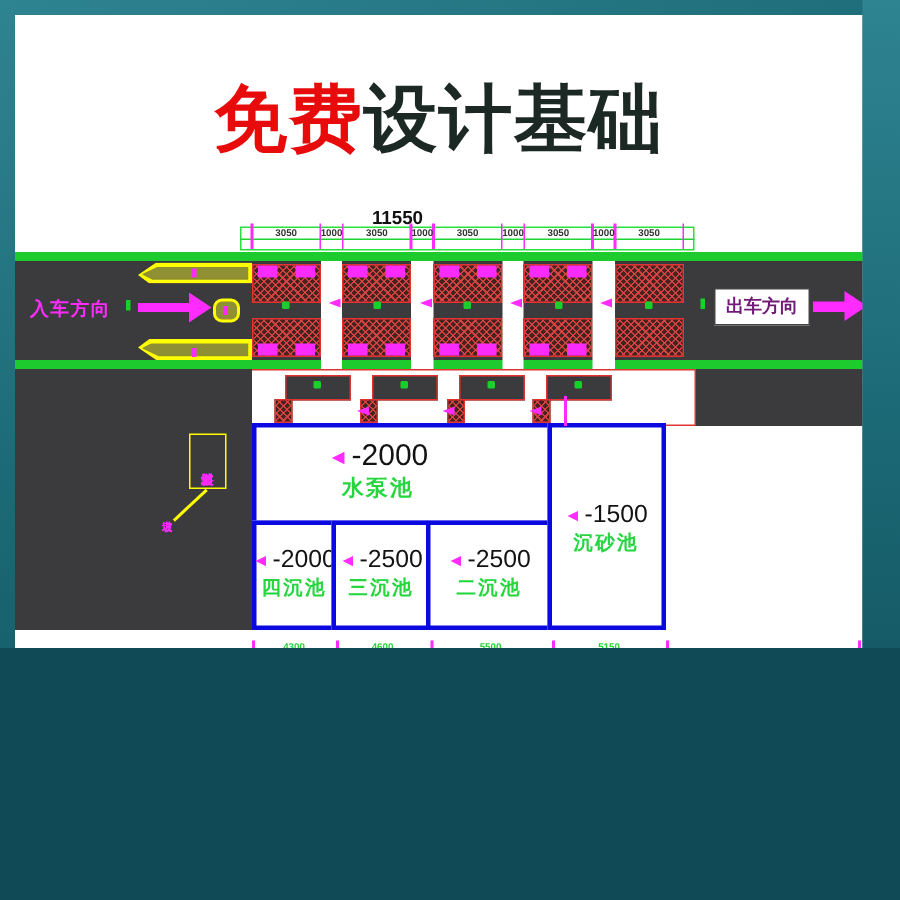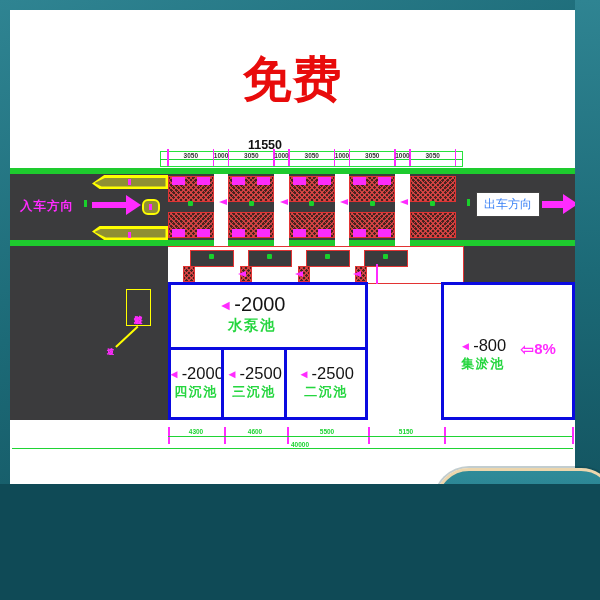--- a/index.html
+++ b/index.html
@@ -1,17 +1,17 @@
 <!DOCTYPE html>
 <html><head>
 <meta charset="utf-8">
 <style>
   *{box-sizing:border-box;margin:0;padding:0}
   html,body{width:600px;height:600px;overflow:hidden;background:#0f4a56}
-  #stage{position:relative;width:600px;height:484px;overflow:hidden;
+  #stage{position:relative;width:600px;height:432px;overflow:hidden;
     background:linear-gradient(155deg,#2f8492 0%,#1c6a77 45%,#0f4a56 100%);
     font-family:"Liberation Sans","DejaVu Sans",sans-serif}
   
   .paper{position:absolute;left:10px;top:10px;width:565px;height:517px;background:#ffffff}
   
   .title{position:absolute;left:10px;top:40px;width:565px;height:80px;display:flex;align-items:center;justify-content:center;
     font-size:49px;font-weight:900;letter-spacing:1px;white-space:nowrap}
   .title .red{color:#e80b0b}
   .title .dark{color:#1b2823}
   
@@ -44,21 +44,21 @@
   .isl-top{clip-path:polygon(0 60%,16% 0,100% 0,100% 100%,10% 100%);background:#ffff00}
   .isl-top-in{position:absolute;left:2.5px;top:2.5px;right:2.5px;bottom:2.5px;clip-path:polygon(0 60%,16% 0,100% 0,100% 100%,10% 100%);background:#8f8f33}
   .isl-bot{clip-path:polygon(0 40%,16% 100%,100% 100%,100% 0,10% 0);background:#ffff00}
   .isl-bot-in{position:absolute;left:2.5px;top:2.5px;right:2.5px;bottom:2.5px;clip-path:polygon(0 40%,16% 100%,100% 100%,100% 0,10% 0);background:#8f8f33}
   .isl-mid{position:absolute;left:142px;top:199px;width:18px;height:16px;border:2px solid #ffff00;border-radius:6px;background:#8f8f33}
   .mtick{position:absolute;width:2.5px;height:6px;background:#fb2cfb}
   .gtick{position:absolute;width:3px;height:7px;background:#19d02b}
   
   .dirtext{position:absolute;color:#ff2bff;font-weight:700;font-size:12.5px;letter-spacing:1px;white-space:nowrap}
   .exitbox{position:absolute;left:476px;top:192px;width:64px;height:25px;background:#fff;border:1.5px solid #444;
-    display:flex;align-items:center;justify-content:center;color:#3b82f6;font-weight:400;font-size:12px;white-space:nowrap}
+    display:flex;align-items:center;justify-content:center;color:#701a75;font-weight:700;font-size:12px;white-space:nowrap}
   .arr-shaft{position:absolute;background:#ff2bff}
   .arr-head{position:absolute;width:0;height:0;border:10.5px solid transparent;border-left:15px solid #ff2bff}
   
   .tag{position:absolute;left:126px;top:289px;width:25px;height:37px;border:1.5px solid #ffff00;
     display:flex;align-items:center;justify-content:center;
     writing-mode:vertical-rl;text-orientation:upright;color:#ff2bff;font-weight:700;font-size:8.5px;line-height:1}
   .leader{position:absolute;left:138px;top:326px;width:30px;height:1.5px;background:#ffff00;transform-origin:left center;transform:rotate(137deg)}
   .tagnote{position:absolute;left:107px;top:342px;writing-mode:vertical-rl;text-orientation:upright;color:#ff2bff;font-weight:700;font-size:7px;line-height:1}
   
   .tank{position:absolute;background:#fff;border:3px solid #0a0ae0}
@@ -90,20 +90,21 @@
 </style>
 </head>
 <body>
 
 <div id="stage">
 
   <div class="paper"></div>
 
   <div class="title">
     <span class="red">免费</span>
+      <span class="dark">设计基础</span>
   </div>
 
   <div class="dimtotal">11550</div>
   <div class="dimbox"></div>
   <div class="g-line" style="left:160px;top:158.5px;width:303px"></div>
 
   <div class="stripe" style="top:168px"></div>
   <div class="road"></div>
   <div class="stripe" style="top:240px"></div>
 
@@ -153,26 +154,25 @@
       <div class="lvl"><span class="larr">◄</span><span>-2500</span></div>
       <div class="tname">三沉池</div>
     </div>
   </div>
   <div class="tank sm" style="left:284px;top:347px;width:84px;height:73px">
     <div class="tlabel" style="left:8px;top:15px;width:62px">
       <div class="lvl"><span class="larr">◄</span><span>-2500</span></div>
       <div class="tname">二沉池</div>
     </div>
   </div>
-  <div class="tank sm" style="left:441px;top:282px;width:134px;height:138px">
-    <div class="tlabel" style="left:6px;top:52px;width:66px">
-      <div class="lvl"><span class="larr">◄</span><span>-800</span></div>
-      <div class="tname">集淤池</div>
-    </div>
-    <div class="slope" style="left:76px;top:54px"><span class="sarr">⇦</span><span>8%</span></div>
+  <div class="tank sm" style="left:365px;top:282px;width:79px;height:138px">
+    <div class="tlabel" style="left:5px;top:50px;width:62px">
+      <div class="lvl"><span class="larr">◄</span><span>-1500</span></div>
+      <div class="tname">沉砂池</div>
+    </div>
   </div>
 
   <div class="edge-right"></div>
 
   <div class="band"></div>
 
   <div class="survey">
   </div>
 
 <div class="g-tick" style="left: 167.3px;"></div>

